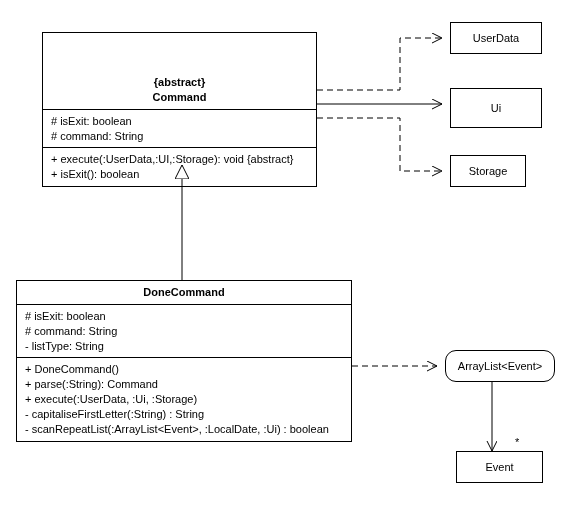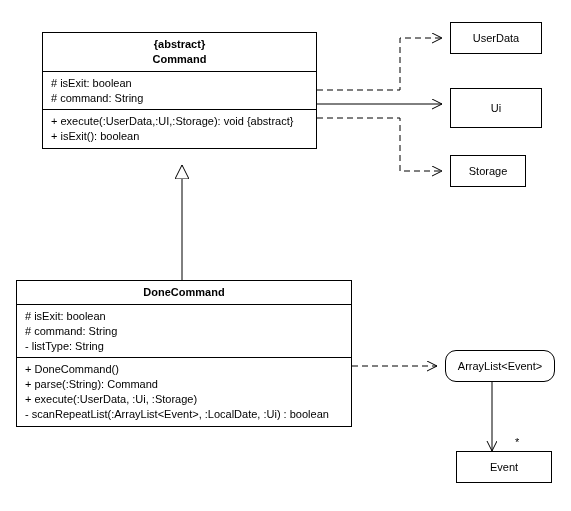--- a/index.html
+++ b/index.html
@@ -18,21 +18,21 @@
     background: #fff;
     box-sizing: border-box;
   }
   .compartment {
     border-bottom: 1px solid #000;
     padding: 4px 8px;
     line-height: 1.35;
   }
   .compartment:last-child { border-bottom: none; }
   .head { text-align: center; font-weight: bold; }
-  .head .stereo { font-weight: bold; }
+  .head .stereo { font-weight: bold; margin-top: 38px; }
   .simple-box {
     position: absolute;
     border: 1px solid #000;
     background: #fff;
     box-sizing: border-box;
     display: flex;
     align-items: center;
     justify-content: center;
     padding: 4px 8px;
     margin-left: 8px;
@@ -72,41 +72,42 @@
   </div>
   <div class="compartment">
     <div># isExit: boolean</div>
     <div># command: String</div>
     <div>- listType: String</div>
   </div>
   <div class="compartment">
     <div>+ DoneCommand()</div>
     <div>+ parse(:String): Command</div>
     <div>+ execute(:UserData, :Ui, :Storage)</div>
+    <div>- capitaliseFirstLetter(:String) : String</div>
     <div>- scanRepeatList(:ArrayList&lt;Event&gt;, :LocalDate, :Ui) : boolean</div>
   </div>
 </div>
 
 <div class="simple-box" style="left:442px; top:22px; width:92px; height:32px;">
   <span>UserData</span>
 </div>
 
 <div class="simple-box" style="left:442px; top:88px; width:92px; height:40px;">
   <span>Ui</span>
 </div>
 
 <div class="simple-box" style="left:442px; top:155px; width:76px; height:32px;">
   <span>Storage</span>
 </div>
 
 <div class="simple-box" style="left:437px; top:350px; width:110px; height:32px;border-radius:11px;">
   <span>ArrayList&lt;Event&gt;</span>
 </div>
 
-<div class="simple-box" style="left:448px; top:451px; width:96px; height:32px;">
+<div class="simple-box" style="left:448px; top:451px; width:87px; height:32px;">
   <span>Event</span>
 </div>
 
 <div class="multiplicity" style="left:515px; top:436px;">*</div>
 
 <svg class="connectors">
   <defs>
     <marker id="open-arrow" markerWidth="12" markerHeight="12" refX="10" refY="5" orient="auto">
       <path d="M0,0 L10,5 L0,10" fill="none" stroke="#000" stroke-width="1"></path>
     </marker>

